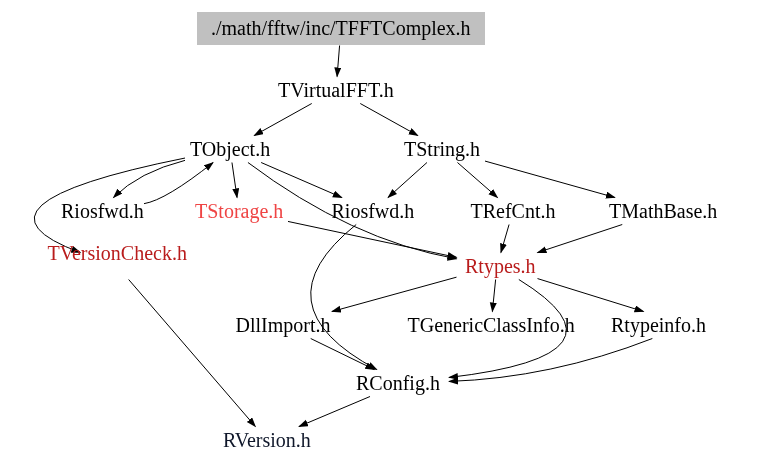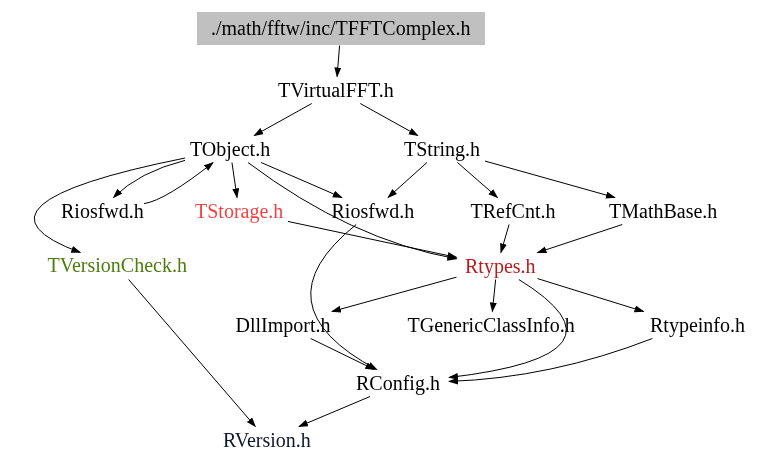--- a/index.html
+++ b/index.html
@@ -81,21 +81,21 @@
   <div>
       <div class="node root" style="background: rgb(192, 192, 192); color: rgb(0, 0, 0); left: 186px; top: 11.5px;">./math/fftw/inc/TFFTComplex.h</div>
       <div class="node" style="color: rgb(0, 0, 0); left: 264px; top: 77.5px;">TVirtualFFT.h</div>
       <div class="node" style="color: rgb(0, 0, 0); left: 176px; top: 136.5px;">TObject.h</div>
       <div class="node" style="color: rgb(0, 0, 0); left: 390px; top: 136.5px;">TString.h</div>
       <div class="node" style="color: rgb(0, 0, 0); left: 47px; top: 198.5px;">Riosfwd.h</div>
       <div class="node" style="color: #ef4444; left: 181px; top: 198.5px;">TStorage.h</div>
       <div class="node" style="color: rgb(0, 0, 0); left: 317.5px; top: 198.5px;">Riosfwd.h</div>
       <div class="node" style="color: rgb(0, 0, 0); left: 456.5px; top: 198.5px;">TRefCnt.h</div>
       <div class="node" style="color: rgb(0, 0, 0); left: 595px; top: 198.5px;">TMathBase.h</div>
-      <div class="node" style="color: #4d7c0f; left: 33.5px; top: 253px;">TVersionCheck.h</div>
+      <div class="node" style="color: #b91c1c; left: 33.5px; top: 241px;">TVersionCheck.h</div>
       <div class="node" style="color: #b91c1c; left: 451px; top: 253.5px; font-family: Liberation Serif, serif;">Rtypes.h</div>
       <div class="node" style="color: rgb(0, 0, 0); left: 221.5px; top: 312.5px;">DllImport.h</div>
       <div class="node" style="color: rgb(0, 0, 0); left: 393.5px; top: 312.5px;">TGenericClassInfo.h</div>
-      <div class="node" style="color: rgb(0, 0, 0); left: 636px; top: 312.5px;">Rtypeinfo.h</div>
+      <div class="node" style="color: rgb(0, 0, 0); left: 597px; top: 312.5px;">Rtypeinfo.h</div>
       <div class="node" style="color: rgb(0, 0, 0); left: 342px; top: 370.5px;">RConfig.h</div>
       <div class="node" style="color: #0f172a; left: 209px; top: 427.5px;">RVersion.h</div>
     </div>
 </div>
 
 </body></html>

